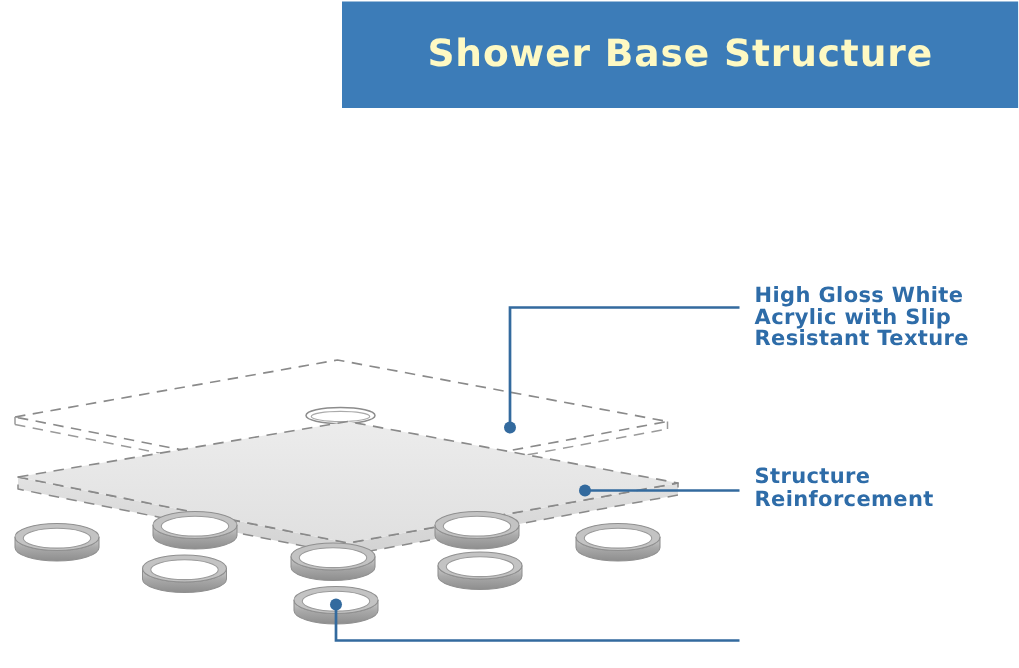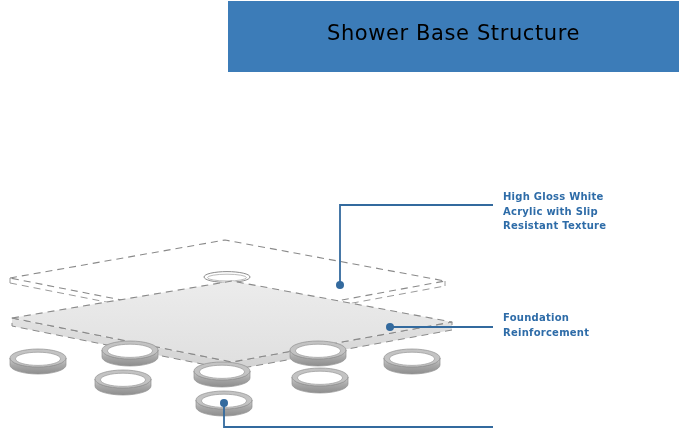--- a/index.html
+++ b/index.html
@@ -28,41 +28,41 @@
     height: 71px;
     background: #3c7cb8;
     box-sizing: border-box;
   }
   #title-banner-text {
     position: absolute;
     left: 0;
     right: 0;
     top: 20px;
     text-align: center;
-    color: #000000;
-    font-size: 21px;
-    font-weight: normal;
+    color: #fef9c3;
+    font-size: 25px;
+    font-weight: bold;
     letter-spacing: 0.6px;
     font-family: "DejaVu Sans", sans-serif;
   }
 
   
   #diagram {
     position: absolute;
     left: 0;
     top: 0;
     width: 679px;
     height: 445px;
   }
 
   
   .callout {
     position: absolute;
     color: #2e6ca8;
-    font-size: 10px;
+    font-size: 14px;
     font-weight: bold;
     line-height: 14.5px;
     letter-spacing: 0.25px;
     font-family: "DejaVu Sans", sans-serif;
     white-space: pre-line;
   }
   #callout-acrylic { left: 503px; top: 190px; width: 170px; }
   #callout-fiberglass { left: 503px; top: 311px; width: 170px; }
   #callout-support { left: 503px; top: 411px; width: 172px; }
 </style>
@@ -141,17 +141,17 @@
 
       <path d="M 224,403 L 224,427 L 493,427" fill="none" stroke="#336a9e" stroke-width="1.8"></path>
       <circle cx="224" cy="403" r="4" fill="#336a9e"></circle>
     </g>
   </svg>
 
   <div class="callout" id="callout-acrylic">High Gloss White
 Acrylic with Slip
 Resistant Texture</div>
 
-  <div class="callout" id="callout-fiberglass">Foundation
+  <div class="callout" id="callout-fiberglass">Structure
 Reinforcement</div>
 
 
 </div>
 
 </body></html>

